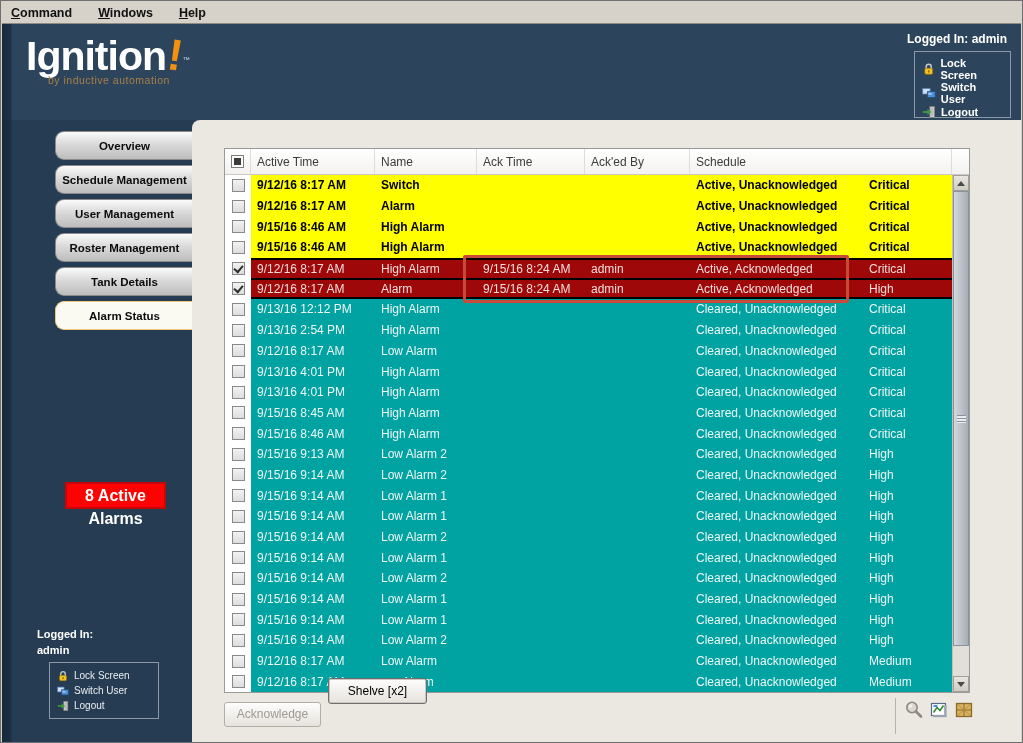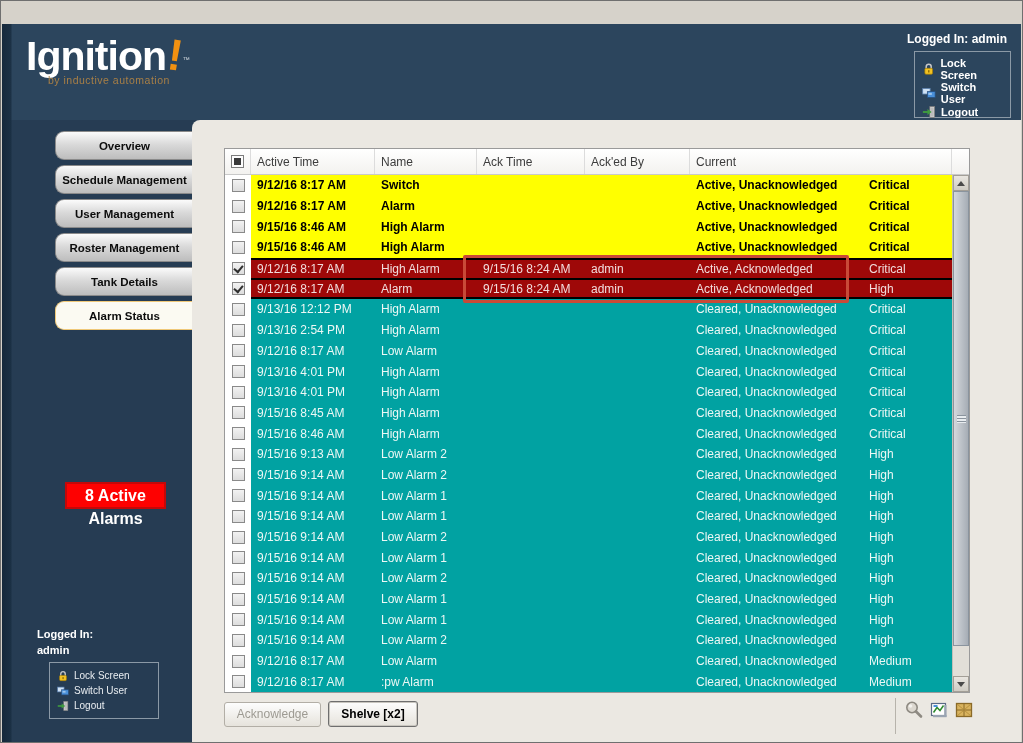--- a/index.html
+++ b/index.html
@@ -102,38 +102,43 @@
   #sb-track { flex:1 1 auto; position:relative; }
   #sb-thumb { position:absolute; left:0; top:0; width:100%; height:455px;
     background:linear-gradient(90deg,#d4d8dc 0%,#b4bac1 70%,#a6adb5 100%); border:1px solid #8a949e; }
   #sb-grip { position:absolute; left:3px; top:50%; width:9px; height:8px; margin-top:-4px;
     background:repeating-linear-gradient(180deg,#8a949e 0 1px,#e8ecef 1px 3px); }
 
   
   .footer-btn { position:absolute; height:25px; border-radius:3px; font-size:12px;
     background:linear-gradient(180deg,#fdfdfd,#e6e3dc); text-align:center; }
   #btn-ack { left:32px; top:582px; width:97px; border:1px solid #b2aea6; color:#9d9a92; line-height:23px; }
-  #btn-shelve { left:136px; top:581px; width:90px; height:26px; border:1px solid #6e6e6e;
-    box-shadow:0 0 0 1px #c9c6bf inset; color:#000; font-weight:bold; line-height:24px; }
+  #btn-shelve { left:136px; top:558px; width:99px; height:26px; border:1px solid #6e6e6e;
+    box-shadow:0 0 0 1px #c9c6bf inset; color:#000; font-weight:normal; line-height:24px; }
   #footer-divider { position:absolute; left:703px; top:578px; width:1px; height:36px; background:#b7b3ab; }
   .tool-icon { position:absolute; top:580px; width:20px; height:20px; cursor:default; }
   .tool-icon svg { width:100%; height:100%; }
   #icon-search { left:712px; }
   #icon-chart { left:737px; }
   #icon-shelf { left:762px; }
 
   
   #annotation-box { position:absolute; left:462px; top:254px; width:386px; height:48px;
     border:3px solid var(--annotation,#c94a38); border-radius:2px; z-index:40; pointer-events:none; }
 </style>
 </head>
 <body>
 
 <div id="window">
 
+  <div id="menubar">
+      <span class="menu-item"><u>C</u>ommand</span>
+      <span class="menu-item"><u>W</u>indows</span>
+      <span class="menu-item"><u>H</u>elp</span>
+    </div>
 
   <div id="main">
     <div id="header-band"></div>
 
     <div id="logo">
       <div id="logo-line">
         <span id="logo-title">Ignition</span><span id="logo-bang">!</span><span id="logo-tm">™</span>
       </div>
       <div id="logo-sub">by inductive automation</div>
     </div>
@@ -227,21 +232,21 @@
       <div id="alarm-table">
         <div id="table-header">
           <div id="hdr-cb" class="hdr-cell">
             <span class="cb-all"></span>
           </div>
 
         <div class="hdr-cell" style="width: 124px; flex-shrink: 0;">Active Time</div>
             <div class="hdr-cell" style="width: 102px; flex-shrink: 0;">Name</div>
             <div class="hdr-cell" style="width: 108px; flex-shrink: 0;">Ack Time</div>
             <div class="hdr-cell" style="width: 105px; flex-shrink: 0;">Ack'ed By</div>
-            <div class="hdr-cell" style="flex: 1 0 auto;">Current</div>
+            <div class="hdr-cell" style="flex: 1 0 auto;">Schedule</div>
             <div id="hdr-filler" class="hdr-cell"></div>
           </div>
         <div id="table-body">
           <div id="rows-wrap">
               <div class="row active_unack">
                 <div class="cb-cell">
                   <span class="cb"></span>
                 </div>
                 <div class="row-cells">
                   <div class="cell" style="width: 124px; flex-shrink: 0;">9/12/16 8:17 AM</div>

